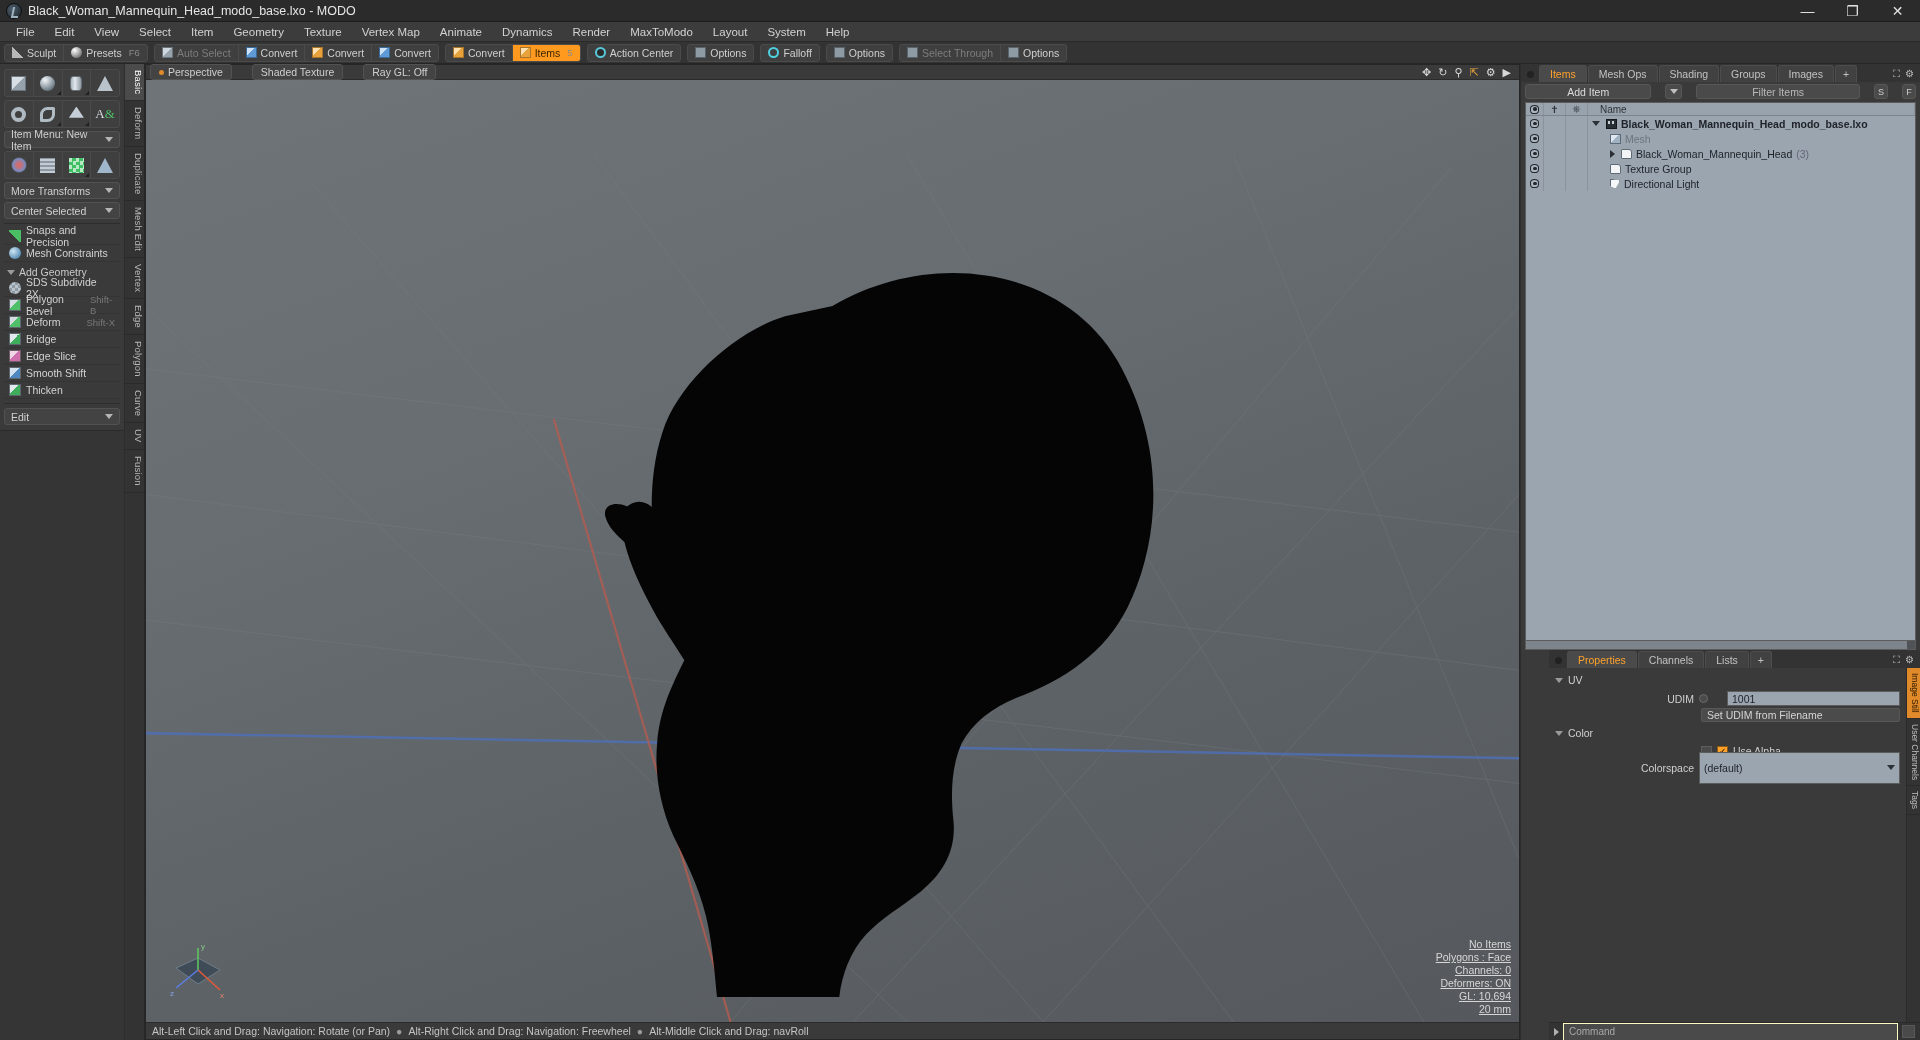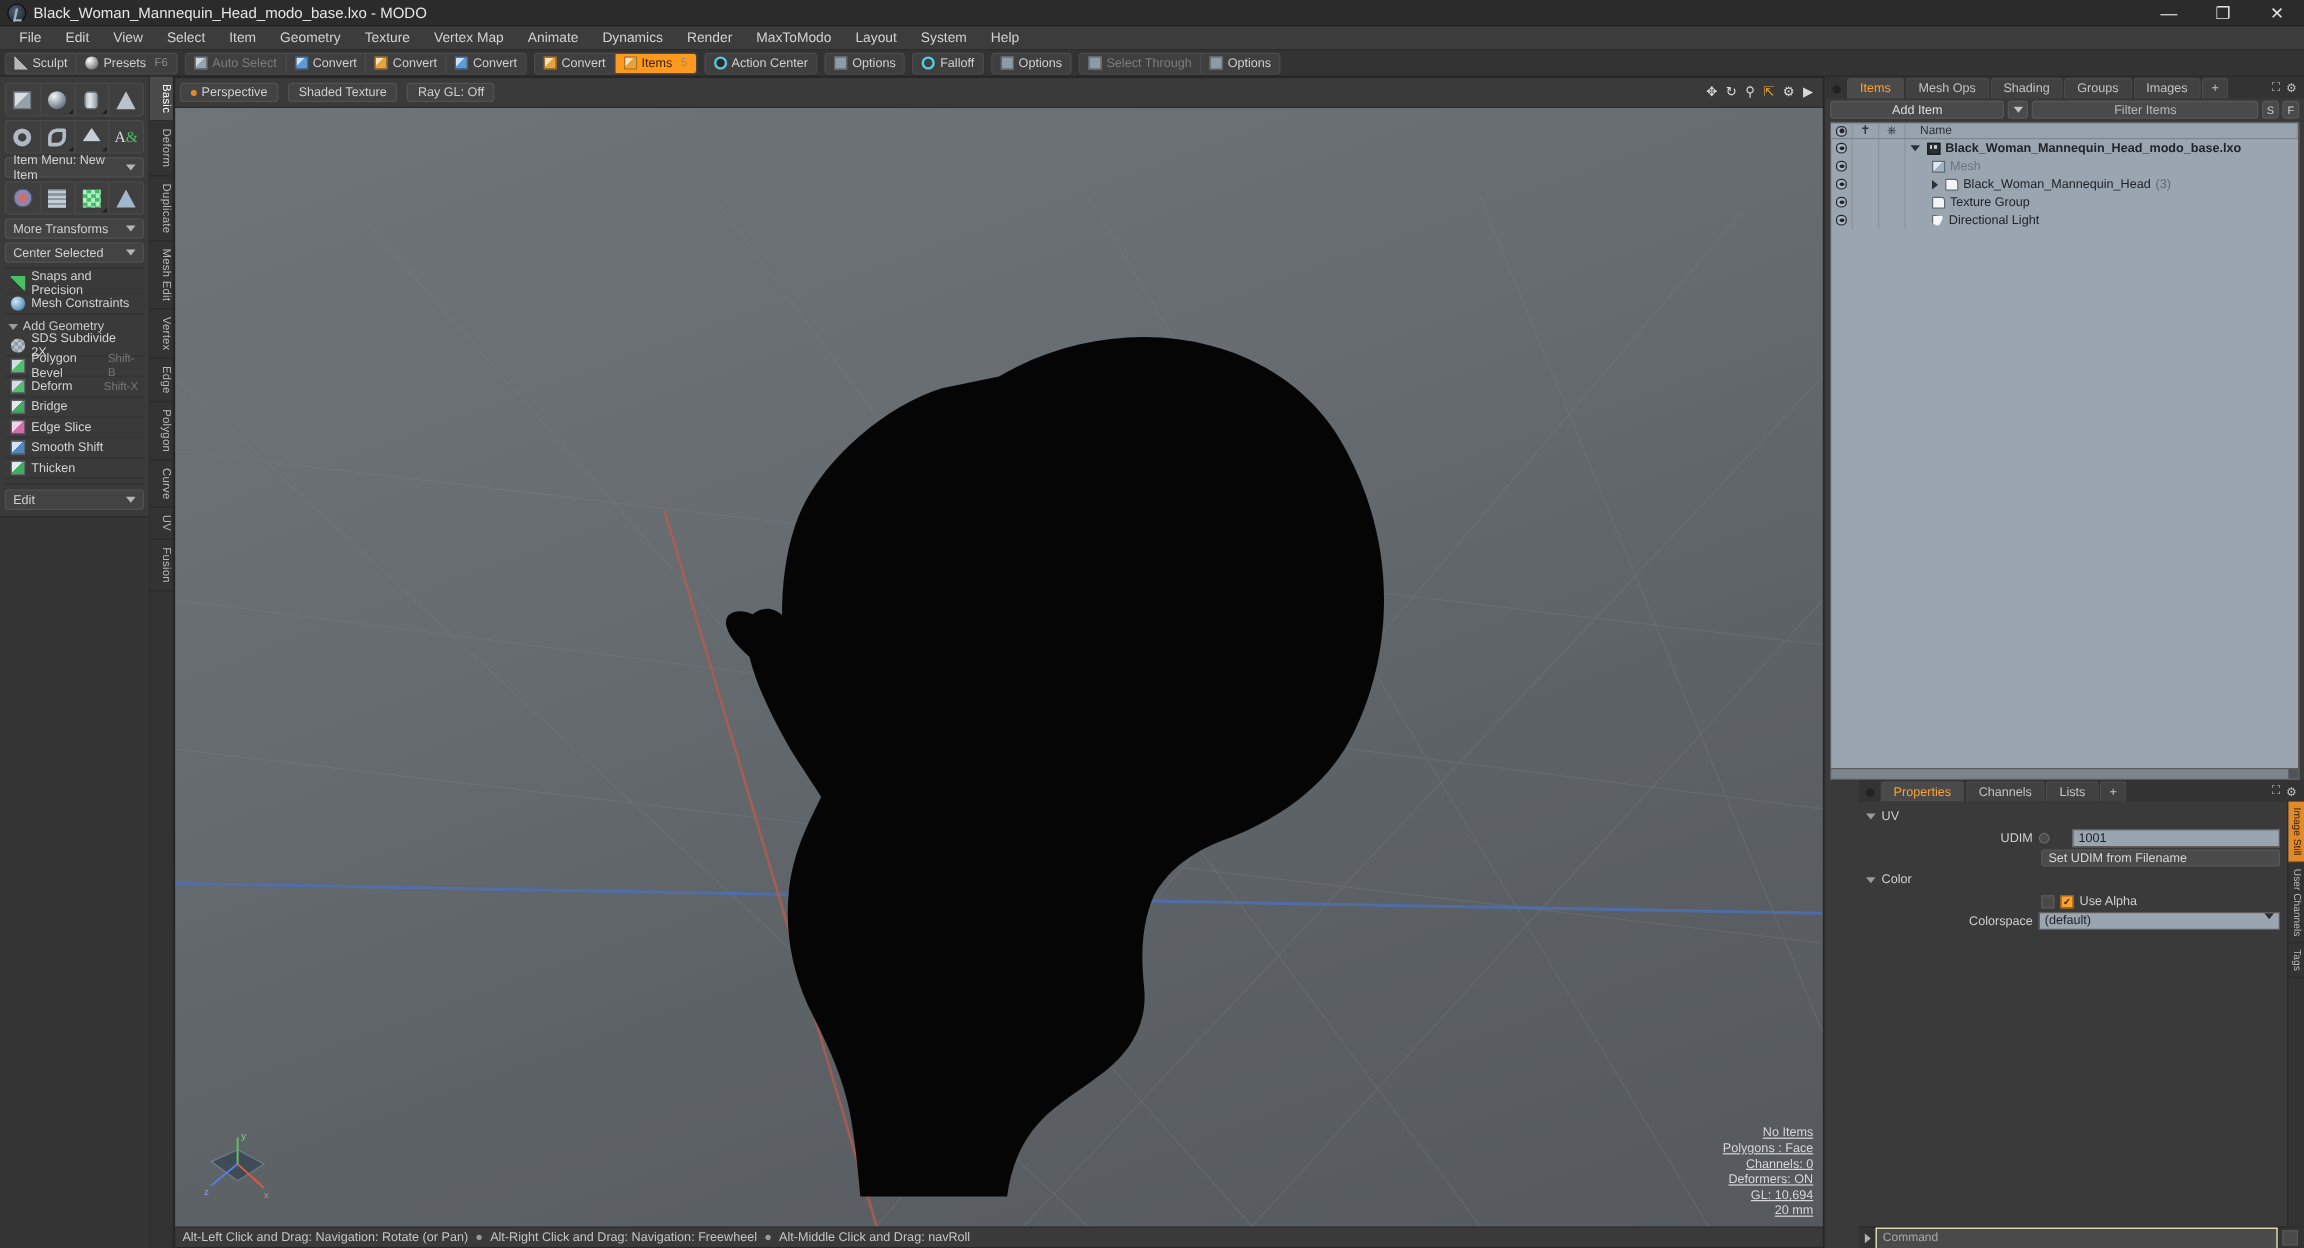--- a/index.html
+++ b/index.html
@@ -114,22 +114,22 @@
   .vstrip { width:20px; background:#333; border-right:1px solid #272727;
     display:flex; flex-direction:column; align-items:stretch; }
   .vtab { flex:none; padding:6px 0; font-size:9.5px; color:#b8b8b8;
     writing-mode:vertical-rl; text-orientation:mixed; text-align:center;
     border-bottom:1px solid #2a2a2a; letter-spacing:.2px; }
   .vtab.sel { background:#4b4b4b; color:#fff; }
 
   
   .viewportwrap { flex:1; display:flex; flex-direction:column; background:#2f2f2f;
     border:1px solid #262626; position:relative; }
-  .vpheader { height:25px; background:#3a3a3a; display:flex; align-items:center;
-    gap:4px; border-bottom:1px solid #2b2b2b; padding-left:4px; }
+  .vpheader { height:15px; background:#3a3a3a; display:flex; align-items:center;
+    gap:16px; border-bottom:1px solid #2b2b2b; padding-left:4px; }
   .vpmenu { font-size:10.5px; color:#cfcfcf; padding:1px 8px; background:#434343;
     border:1px solid #525252; border-radius:3px; margin-right:4px; display:flex;
     align-items:center; gap:4px;}
   .vpdot { width:5px;height:5px;border-radius:50%;background:#e08a2a; flex:none;}
   .vpicons { margin-left:auto; display:flex; align-items:center; gap:7px; padding-right:8px;}
   .vpicons span { color:#d8d8d8; font-size:11px; line-height:1; }
   .vpicons .gold { color:#e8a33a; }
 
   .viewport { flex:1; position:relative; overflow:hidden;
     background:linear-gradient(160deg,#6f7479 0%,#686d72 35%,#5d6266 65%,#55595d 100%); }
@@ -151,21 +151,21 @@
   .tabrow { height:18px; background:#333; display:flex; align-items:flex-end; gap:1px;
     padding-left:4px; position:relative;}
   .tabrow .pdot { width:7px;height:7px;border-radius:50%;background:#222; margin:0 4px 4px 2px;}
   .tab { font-size:10.5px; padding:2px 10px; background:#414141; color:#c2c2c2;
     border:1px solid #4d4d4d; border-bottom:none; border-radius:3px 3px 0 0; }
   .tab.sel { background:#4a4a4a; color:#ffa22b; }
   .tab.plus { padding:2px 7px; }
   .tabrow .rgt { margin-left:auto; display:flex; gap:5px; padding-right:6px; padding-bottom:2px;
     color:#bdbdbd; font-size:10px; }
 
-  .addrow { display:flex; padding:2px 4px; gap:3px; background:#3a3a3a; }
+  .addrow { display:flex; padding:2px 4px; gap:14px; background:#3a3a3a; }
   .addbtn { flex:1; height:15px; background:#4a4a4a; border:1px solid #575757; border-radius:3px;
     font-size:10.5px; color:#dcdcdc; display:flex; align-items:center; justify-content:center; }
   .addarrow { width:17px; height:15px; background:#4a4a4a; border:1px solid #575757;
     border-radius:3px; display:flex; align-items:center; justify-content:center; }
   .addarrow i { width:0;height:0;border-left:4px solid transparent;border-right:4px solid transparent;
     border-top:5px solid #c0c0c0; }
   .filterbox { flex:1.3; height:15px; background:#4a4a4a; border:1px solid #575757;
     border-radius:3px; font-size:10.5px; color:#b8b8b8; display:flex; align-items:center;
     justify-content:center;}
   .sqbtn { width:14px;height:15px; background:#4a4a4a; border:1px solid #575757; border-radius:3px;
@@ -223,22 +223,22 @@
     flex:none;}
   .pwide { margin:2px 6px 2px 152px; height:14px; background:#4b4b4b; border:1px solid #585858;
     border-radius:2px; font-size:10.5px; color:#d5d5d5; display:flex; align-items:center;
     padding-left:5px;}
   .chkrow { display:flex; align-items:center; gap:5px; margin:3px 0 3px 152px; }
   .chkbox { width:11px;height:11px;background:#ffa22b;border:1px solid #8a5a15;
     display:flex;align-items:center;justify-content:center;color:#2b1800;font-size:8px;
     font-weight:bold;}
   .chkpre { width:11px;height:11px;background:#4a4a4a;border:1px solid #5d5d5d;}
   .chklabel { font-size:10.5px; color:#cfcfcf; }
-  .pselect { flex:1; height:15px; background:#9aa5b0; border:1px solid #5c5c5c;
-    display:flex; padding:0 4px; font-size:10.5px; color:#1e2228;}
+  .pselect { flex:1; height:32px; background:#9aa5b0; border:1px solid #5c5c5c;
+    display:flex; align-items:center; padding:0 4px; font-size:10.5px; color:#1e2228;}
   .pselect .ar { margin-left:auto; width:0;height:0;border-left:4px solid transparent;
     border-right:4px solid transparent;border-top:5px solid #2b3036;}
 
   .propvstrip { width:14px; background:#333; display:flex; flex-direction:column;
     border-left:1px solid #2a2a2a;}
   .pvt { font-size:8.5px; writing-mode:vertical-rl; text-orientation:mixed; color:#bdbdbd;
     padding:5px 0; text-align:center; border-bottom:1px solid #2a2a2a;}
   .pvt.orange { background:#e08a2a; color:#2d1a00; }
 
   .cmdbar { height:18px; background:#333; display:flex; align-items:center; gap:4px;

